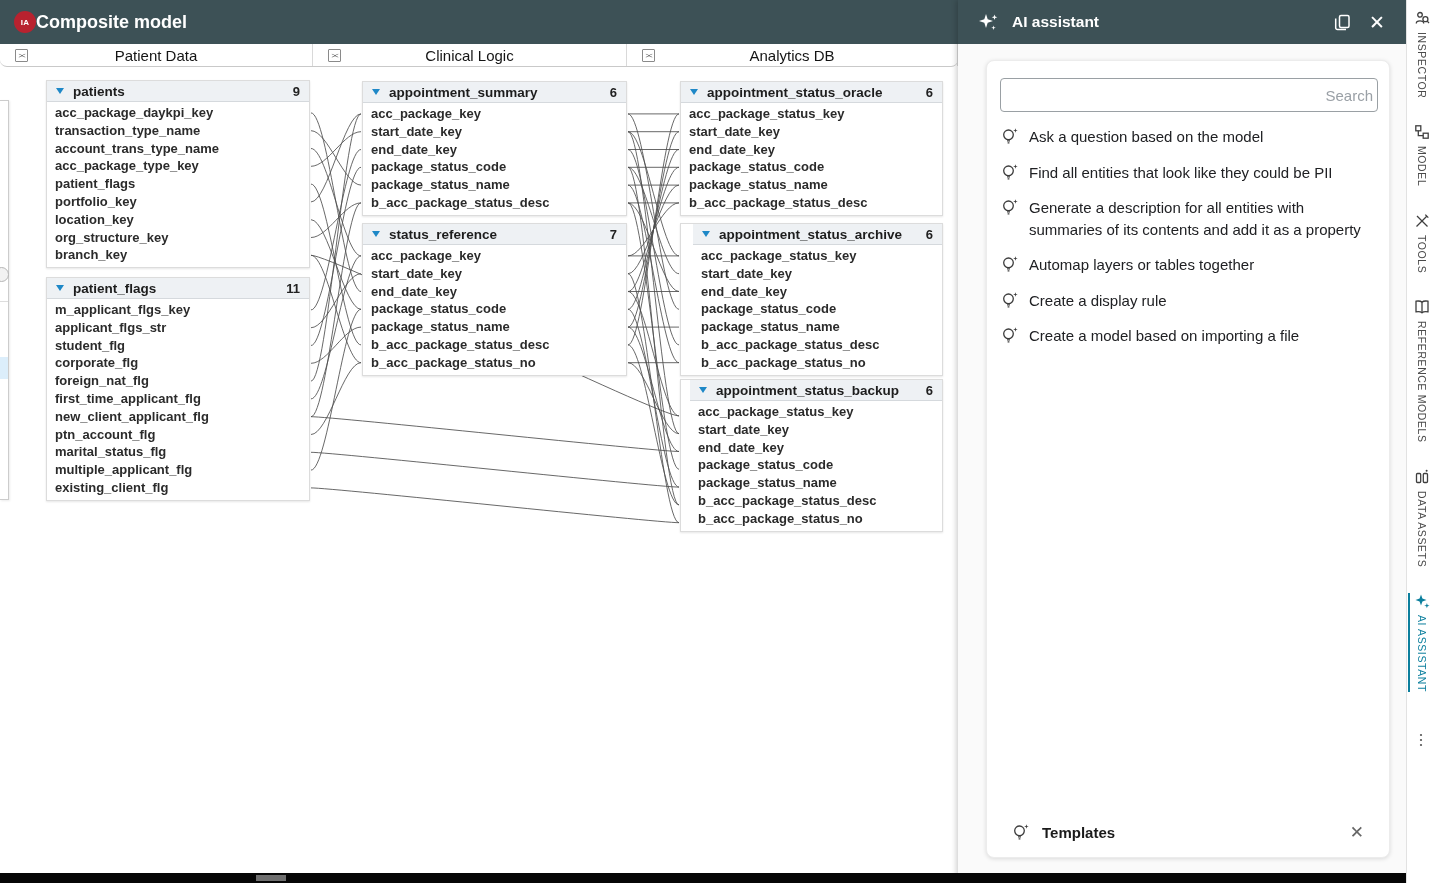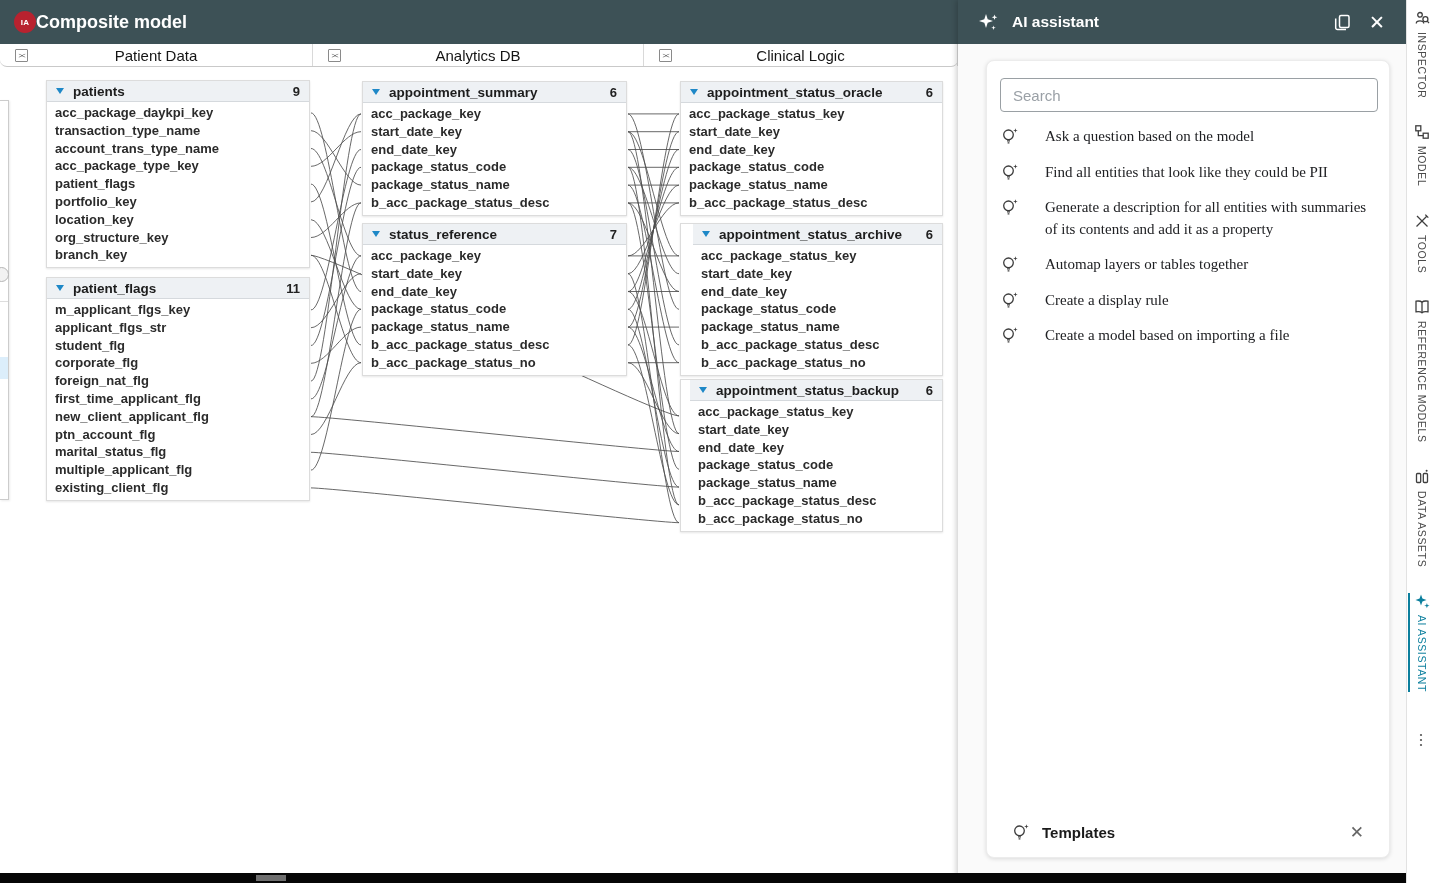--- a/index.html
+++ b/index.html
@@ -49,24 +49,24 @@
   
   .ai-panel { position:absolute; left:958px; top:0; width:448px; height:883px; background:#fafafa;
               box-shadow:-2px 0 5px rgba(0,0,0,.18); z-index:6; }
   .ai-header { height:44px; background:#3d5156; display:flex; align-items:center; padding:0 19px; gap:13px; }
   .ai-title { color:#fff; font-size:15.5px; font-weight:bold; flex:1; }
   .icon-btn { background:none; border:none; cursor:pointer; display:flex; align-items:center; color:#fff; padding:2px; }
   .ai-close { color:#fff; font-size:19px; line-height:1; }
   .ai-card { position:absolute; left:28px; top:60px; width:404px; bottom:25px; background:#fff;
              border:1px solid #ececec; border-radius:8px; box-shadow:0 1px 4px rgba(0,0,0,.13); }
   .ai-search { display:block; width:378px; height:34px; margin:17px 13px 4px 13px; border:1px solid #9aa0a4;
-               border-radius:4px; font-size:15px; padding:0 12px; color:#222; outline:none;
-               font-family:"Liberation Sans", sans-serif; }
+               border-radius:4px; font-size:15px; padding:0 4px; color:#222; outline:none;
+               font-family:"Liberation Sans", sans-serif;text-align:right; }
   .ai-search::placeholder { color:#9aa0a6; }
-  .suggestion { display:flex; gap:26px; padding:0 14px; margin-top:14px; cursor:pointer;font-family:Liberation Serif, serif; }
+  .suggestion { display:flex; gap:10px; padding:0 14px; margin-top:14px; cursor:pointer; }
   .suggestion .s-icon { flex-shrink:0; margin-top:1px; }
   .suggestion .s-text { font-size:15px; line-height:21.5px; color:#202124; }
   .templates-bar { position:absolute; left:0; right:0; bottom:0; height:50px; display:flex;
                    align-items:center; padding:0 25px; gap:12px; }
   .templates-label { font-size:15px; font-weight:bold; color:#1b1b1b; flex:1; }
   .templates-close { color:#666; font-size:17px; background:none; border:none; cursor:pointer; }
 
   
   .right-rail { position:absolute; left:1406px; top:0; width:28px; height:883px; background:#fff;
                 border-left:1px solid #e2e2e2; z-index:7; display:flex; flex-direction:column;
@@ -90,27 +90,27 @@
   <div class="topbar">
     <span class="badge">IA</span>
     <span class="app-title">Composite model</span>
   </div>
 
   <div class="layer-headers" id="layerHeaders">
       <div class="layer-section" style="width: 313px;">
         <span class="collapse-box">&gt;&lt;</span>
         <span class="layer-title">Patient Data</span>
       </div>
+      <div class="layer-section" style="width: 314px;">
+        <span class="collapse-box">&gt;&lt;</span>
+        <span class="layer-title">Clinical Logic</span>
+      </div>
       <div class="layer-section" style="width: 331px;">
         <span class="collapse-box">&gt;&lt;</span>
         <span class="layer-title">Analytics DB</span>
-      </div>
-      <div class="layer-section" style="width: 314px;">
-        <span class="collapse-box">&gt;&lt;</span>
-        <span class="layer-title">Clinical Logic</span>
       </div>
     </div>
 
   <div class="canvas" id="canvas">
     <svg class="edges" id="edgeSvg" width="958" height="806">
         <path d="M311,45.9 C327.6666666666667,45.9 344.3333333333333,224.5 361,224.5" stroke="#4d4d4d" stroke-width="1" fill="none" opacity="0.85"></path>
         <path d="M311,63.699999999999996 C327.6666666666667,63.699999999999996 344.3333333333333,118.10000000000001 361,118.10000000000001" stroke="#4d4d4d" stroke-width="1" fill="none" opacity="0.85"></path>
         <path d="M311,81.5 C327.6666666666667,81.5 344.3333333333333,188.9 361,188.9" stroke="#4d4d4d" stroke-width="1" fill="none" opacity="0.85"></path>
         <path d="M311,99.30000000000001 C327.6666666666667,99.30000000000001 344.3333333333333,64.7 361,64.7" stroke="#4d4d4d" stroke-width="1" fill="none" opacity="0.85"></path>
         <path d="M311,117.10000000000001 C327.6666666666667,117.10000000000001 344.3333333333333,277.9 361,277.9" stroke="#4d4d4d" stroke-width="1" fill="none" opacity="0.85"></path>

